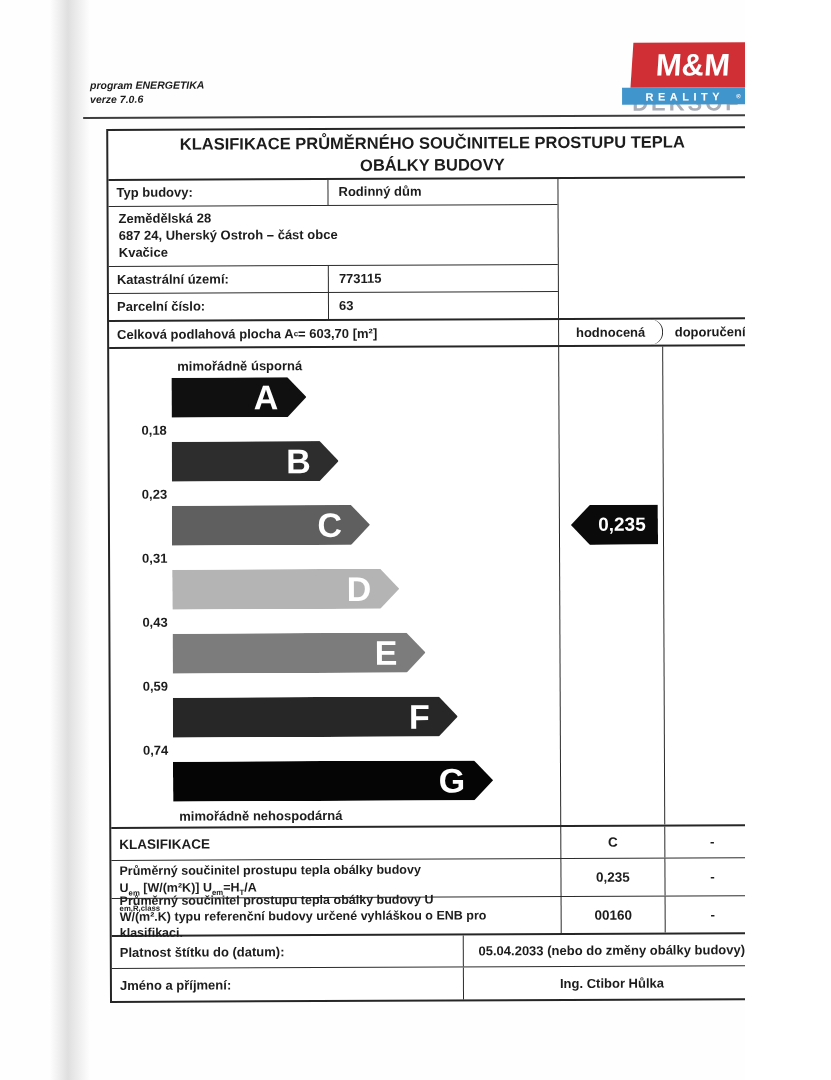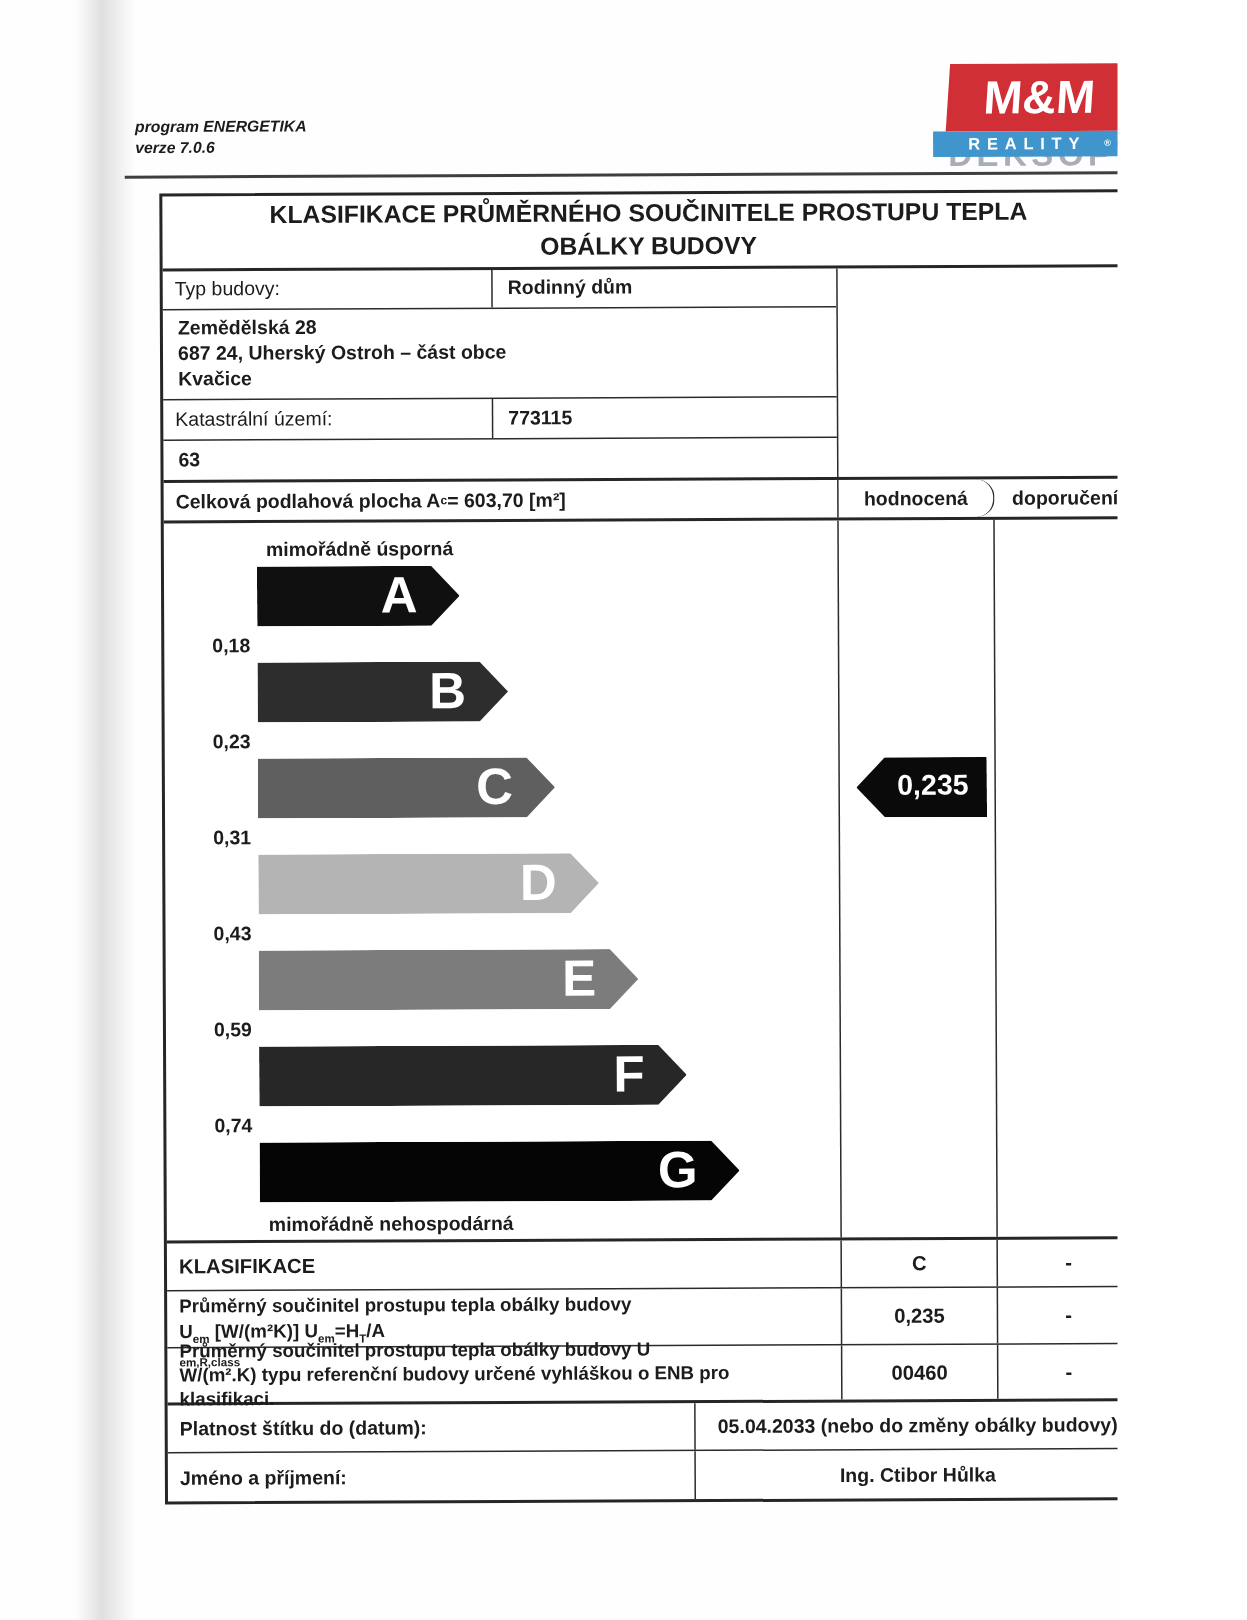--- a/index.html
+++ b/index.html
@@ -34,21 +34,21 @@
   .b-r { border-right:1.5px solid #2b2b2b; }
   .b-b { border-bottom:1.5px solid #2b2b2b; }
   .B-b { border-bottom:2px solid #262626; }
 
   .title-row { height:50px; display:flex; align-items:center; justify-content:center;
     text-align:center; font-weight:bold; font-size:16.5px; line-height:1.35; padding:0 36px; }
 
   .info-section { display:flex; }
   .info-left { width:450px; }
   .info-row { display:flex; }
-  .info-label { width:220px; padding:2px 8px; font-weight:normal; font-size:13px;
+  .info-label { width:220px; padding:2px 8px; font-weight:bold; font-size:13px;
     white-space:pre-line; display:flex; align-items:center; line-height:1.25; }
   .info-value { flex:1; padding:2px 8px 2px 10px; font-weight:bold; font-size:13px;
     white-space:pre-line; display:flex; align-items:center; line-height:1.3; }
   .assess-box { flex:1; display:flex; align-items:center; justify-content:center;
     text-align:center; font-weight:bold; font-size:13.5px; white-space:pre-line; line-height:1.4; }
 
   .area-row { display:flex; height:27px; }
   .area-label { width:450px; display:flex; align-items:center; padding:0 8px;
     font-weight:bold; font-size:13px; }
   .col-head { width:104px; display:flex; align-items:center; justify-content:center;
@@ -128,20 +128,21 @@
           <div class="info-row b-b" style="height:60px;">
             <div class="info-value">Zemědělská 28
 687 24, Uherský Ostroh – část obce
 Kvačice</div>
           </div>
           <div class="info-row b-b" style="height:27px;">
             <div class="info-label b-r">Katastrální území:</div>
             <div class="info-value">773115</div>
           </div>
           <div class="info-row" style="height:26px;">
+            <div class="info-label b-r">Parcelní číslo:</div>
             <div class="info-value">63</div>
           </div>
         </div>
       </div>
 
       <div class="area-row B-b">
         <div class="area-label b-r">
             <span>Celková podlahová plocha A</span>
             <sub>c</sub>
             <span> = 603,70 [m²]</span>
@@ -218,21 +219,21 @@
         <div class="class-val b-r">0,235</div>
         <div class="class-val last">-</div>
       </div>
 
       <div class="class-row B-b h38">
         <div class="class-label small b-r">
             <span>Průměrný součinitel prostupu tepla obálky budovy U</span>
             <sub>em,R,class</sub>
             <span> W/(m².K) typu referenční budovy určené vyhláškou o ENB pro klasifikaci.</span>
           </div>
-        <div class="class-val b-r">00460</div>
+        <div class="class-val b-r">00160</div>
         <div class="class-val last">-</div>
       </div>
 
       <div class="footer-row b-b">
         <div class="footer-label b-r">Platnost štítku do (datum):</div>
         <div class="footer-value">05.04.2033 (nebo do změny obálky budovy)</div>
       </div>
       <div class="footer-row">
         <div class="footer-label b-r">Jméno a příjmení:</div>
         <div class="footer-value">Ing. Ctibor Hůlka</div>

